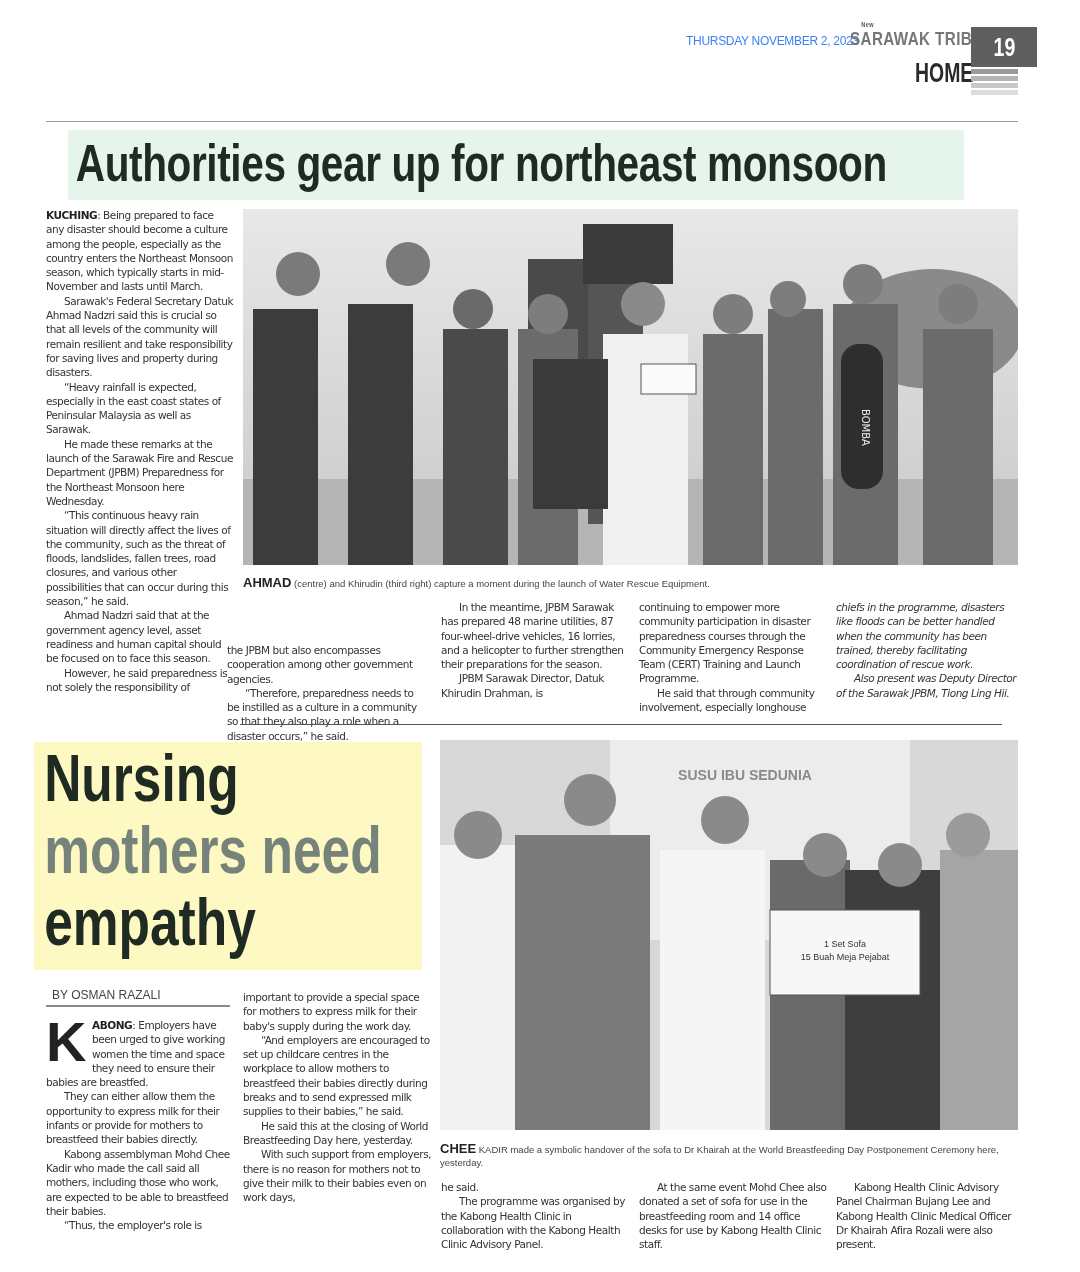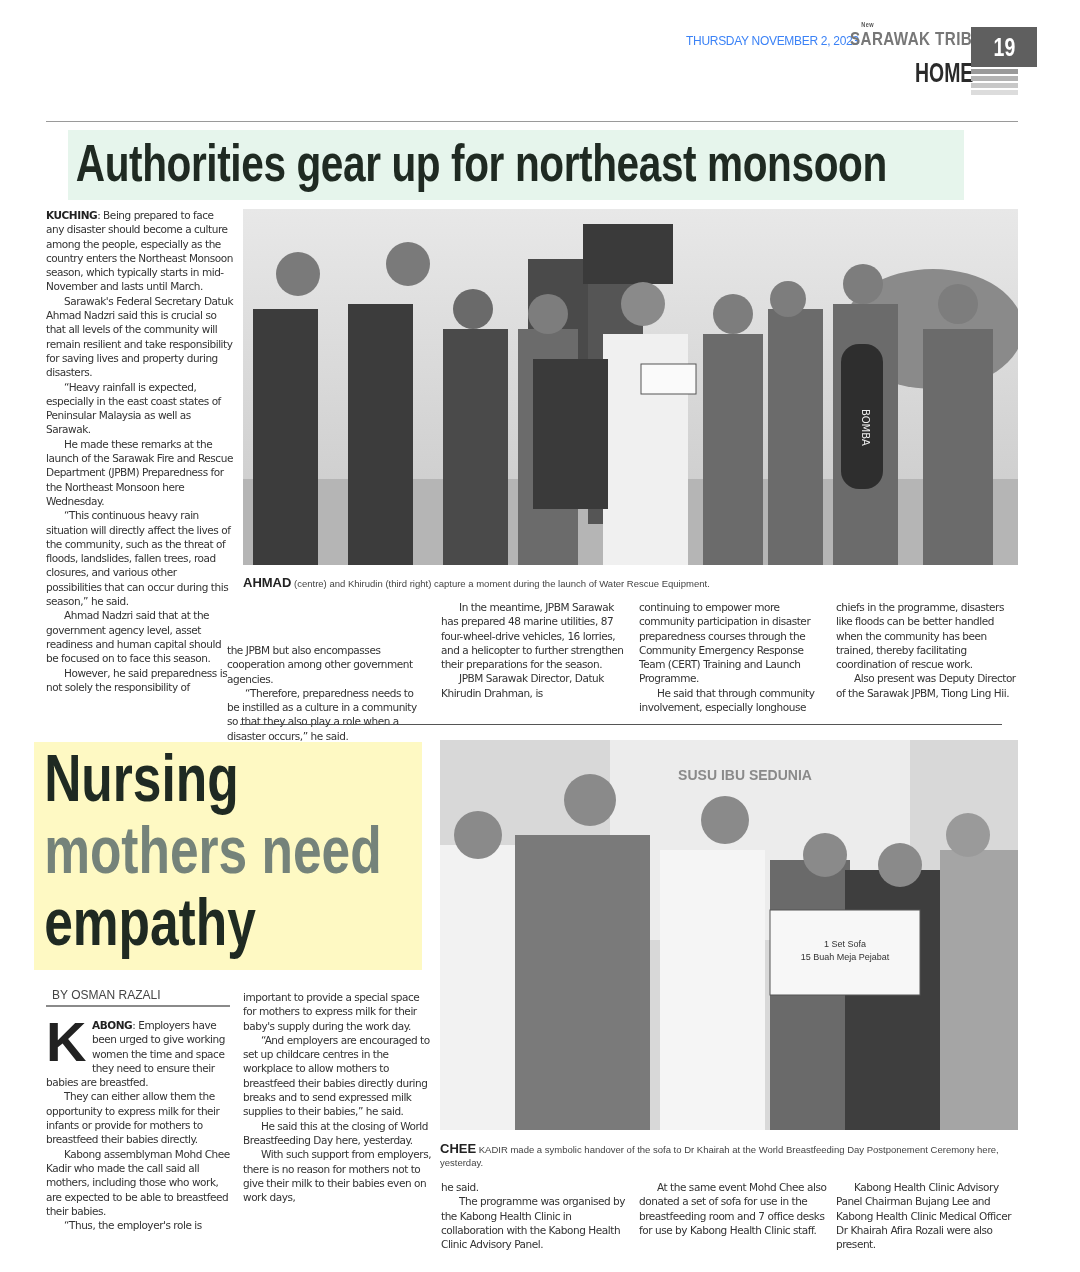--- a/index.html
+++ b/index.html
@@ -116,21 +116,21 @@
   <p>“Therefore, preparedness needs to be instilled as a culture in a community so that they also play a role when a disaster occurs,” he said.</p>
 </div>
 <div class="col" style="left:441px; top:600px; width:190px;">
   <p>In the meantime, JPBM Sarawak has prepared 48 marine utilities, 87 four-wheel-drive vehicles, 16 lorries, and a helicopter to further strengthen their preparations for the season.</p>
   <p>JPBM Sarawak Director, Datuk Khirudin Drahman, is</p>
 </div>
 <div class="col" style="left:639px; top:600px; width:190px;">
   <p class="first">continuing to empower more community participation in disaster preparedness courses through the Community Emergency Response Team (CERT) Training and Launch Programme.</p>
   <p>He said that through community involvement, especially longhouse</p>
 </div>
-<div class="col" style="left:836px; top:600px; width:182px;">
+<div class="col" style="left:836px; top:600px; width:182px;font-style:italic;">
   <p class="first">chiefs in the programme, disasters like floods can be better handled when the community has been trained, thereby facilitating coordination of rescue work.</p>
   <p>Also present was Deputy Director of the Sarawak JPBM, Tiong Ling Hii.</p>
 </div>
 
 <div class="mid-rule"></div>
 
 <div class="headline2">
   <div class="hl-dark">Nursing</div>
   <div class="hl-grey">mothers need</div>
   <div class="hl-dark">empathy</div>
@@ -178,17 +178,17 @@
 </div>
 <div class="caption" style="left:440px; top:1142px; width:578px;">
   <b>CHEE</b><span> KADIR made a symbolic handover of the sofa to Dr Khairah at the World Breastfeeding Day Postponement Ceremony here, yesterday.</span>
 </div>
 
 <div class="col" style="left:441px; top:1180px; width:190px;">
   <p class="first">he said.</p>
   <p>The programme was organised by the Kabong Health Clinic in collaboration with the Kabong Health Clinic Advisory Panel.</p>
 </div>
 <div class="col" style="left:639px; top:1180px; width:190px;">
-  <p>At the same event Mohd Chee also donated a set of sofa for use in the breastfeeding room and 7 office desks for use by Kabong Health Clinic staff.</p>
+  <p>At the same event Mohd Chee also donated a set of sofa for use in the breastfeeding room and 14 office desks for use by Kabong Health Clinic staff.</p>
 </div>
 <div class="col" style="left:836px; top:1180px; width:182px;">
   <p>Kabong Health Clinic Advisory Panel Chairman Bujang Lee and Kabong Health Clinic Medical Officer Dr Khairah Afira Rozali were also present.</p>
 </div>
 
 </body></html>

